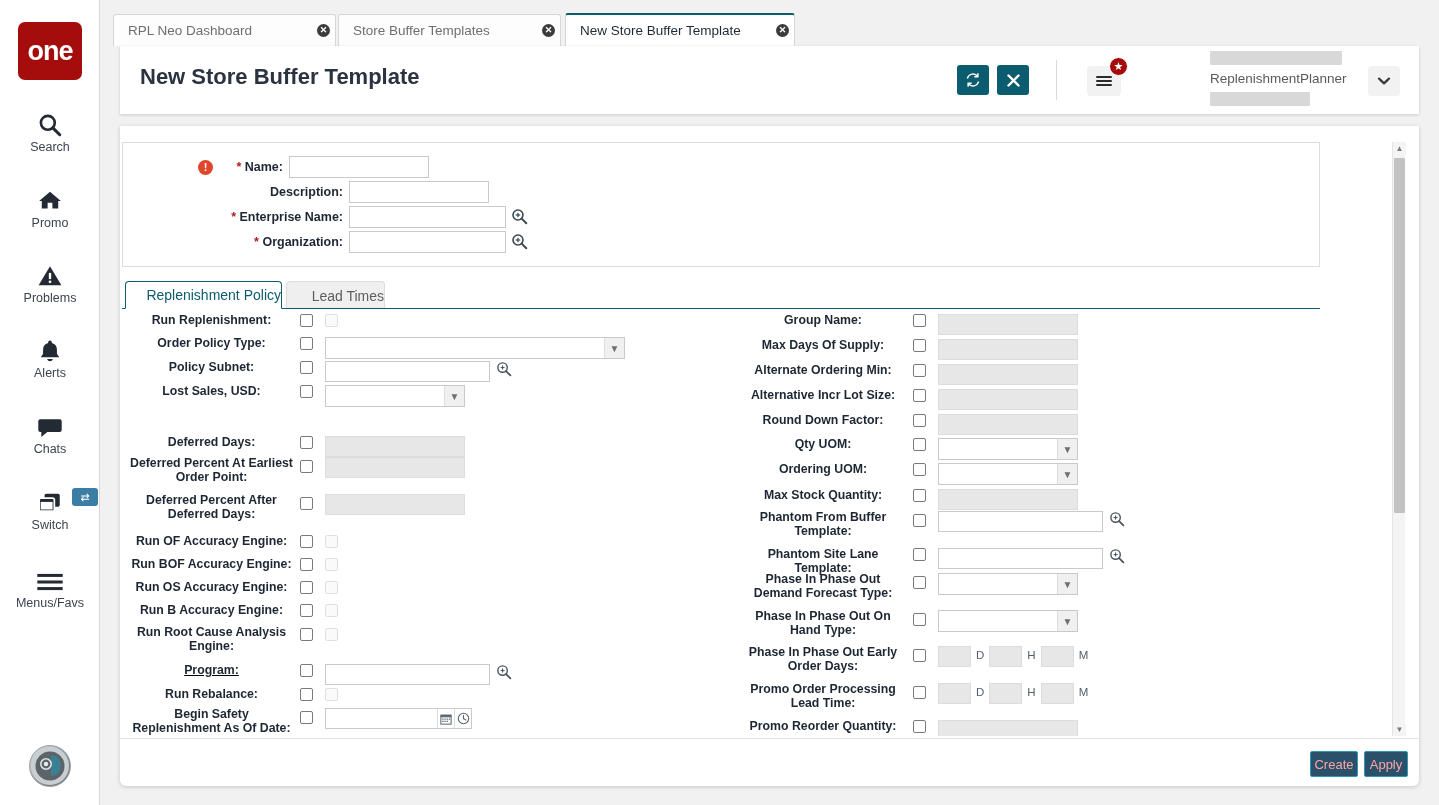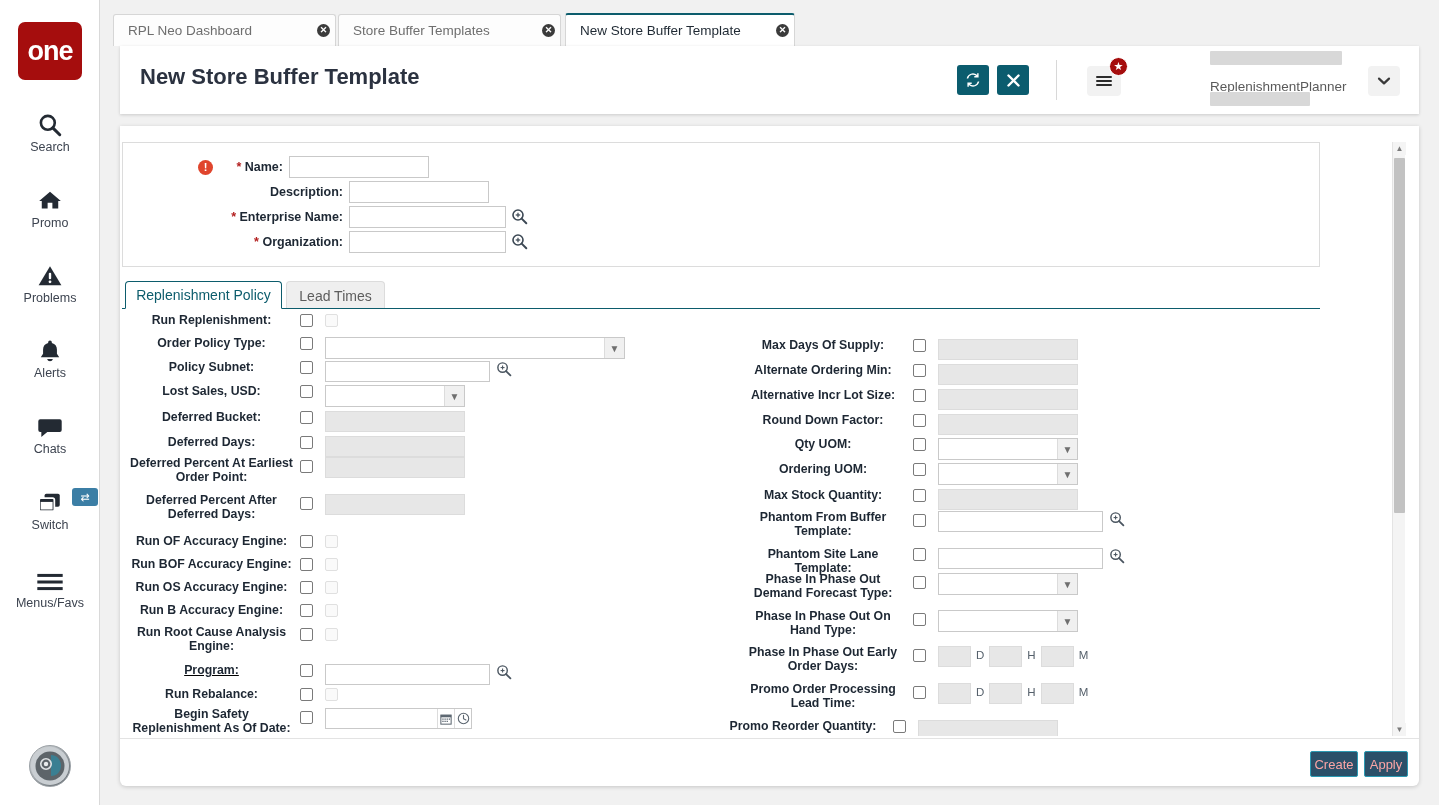--- a/index.html
+++ b/index.html
@@ -157,21 +157,21 @@
   }
   .alert-ico {
     width:15px;height:15px;border-radius:50%;background:#e0452d;color:#fff;
     font-size:11px;font-weight:700;display:flex;align-items:center;justify-content:center;
   }
 
   
   .inner-tabs { position:absolute; left:2px; top:155px; width:1198px; height:28px; }
   .itab {
     position:absolute; top:0; height:28px;
-    display:flex; align-items:center; justify-content:center;
+    display:flex; align-items:center; justify-content:flex-end;
     font-size:14px; cursor:pointer;
     border-radius:4px 4px 0 0;
   }
   .itab.active {
     background:#fff; color:#0c5c6c;
     border:1px solid #0c5c6c; border-bottom:1px solid #fff;
     z-index:2;
   }
   .itab.idle { background:#efefef; color:#5d5d5d; border:1px solid #dcdcdc; border-bottom:none; }
   .tabs-underline { position:absolute; left:2px; top:182px; width:1198px; height:1px; background:#0c5c6c; }
@@ -364,21 +364,21 @@
         <div class="hb-line"></div>
           <div class="hb-line"></div>
           <div class="hb-line"></div>
       </div>
     </div>
     <div class="star-badge" style="left:989px; top:11px;">
       <span>★</span>
     </div>
 
     <div class="redact" style="left:1090px; top:5px; width:132px; height:14px;"></div>
-    <div class="user-name" style="left:1090px; top:25px;margin-top:8px;">ReplenishmentPlanner</div>
+    <div class="user-name" style="left:1090px; top:25px;">ReplenishmentPlanner</div>
     <div class="redact" style="left:1090px; top:46px; width:100px; height:14px;"></div>
 
     <div class="chev-btn" style="left:1248px">
       <svg width="14" height="10" viewBox="0 0 14 10">
         <polyline points="2,2.6 7,7.4 12,2.6" fill="none" stroke="#3a3a3a" stroke-width="2.2" stroke-linecap="round" stroke-linejoin="round"></polyline>
       </svg>
     </div>
   </div>
 
   <div class="bodycard">
@@ -463,25 +463,20 @@
       </div>
 
       <div class="frow" style="left:10px; top:259px;">
         <span class="flabel" style="width:163px;">Lost Sales, USD:</span>
         <span class="cbox" style="margin-left:7px;"></span>
         <span class="sel" style="width:140px; margin-left:12px;">
           <span class="sel-arrow">▼</span>
         </span>
       </div>
 
-      <div class="frow" style="left:10px; top:285px;">
-        <span class="flabel" style="width:163px;">Deferred Bucket:</span>
-        <span class="cbox" style="margin-left:7px;"></span>
-        <span class="inp dis" style="width:140px; margin-left:12px; display:inline-block;"></span>
-      </div>
 
       <div class="frow" style="left:10px; top:310px;">
         <span class="flabel" style="width:163px;">Deferred Days:</span>
         <span class="cbox" style="margin-left:7px;"></span>
         <span class="inp dis" style="width:140px; margin-left:12px; display:inline-block;"></span>
       </div>
 
       <div class="frow" style="left:10px; top:331px;">
         <span class="flabel" style="width:163px;">Deferred Percent At Earliest Order Point:</span>
         <span class="cbox" style="margin-left:7px; margin-top:3px;"></span>
@@ -565,20 +560,25 @@
           </span>
           <span style="width:17px;height:19px;border-left:1px solid #dcdcdc;display:flex;align-items:center;justify-content:center;">
             <svg width="13" height="13" viewBox="0 0 14 14">
                 <circle cx="7" cy="7" r="5.6" fill="none" stroke="#5c6670" stroke-width="1.2"></circle>
                 <polyline points="7,3.6 7,7.2 9.6,8.6" fill="none" stroke="#5c6670" stroke-width="1.2" stroke-linecap="round"></polyline>
               </svg>
           </span>
         </span>
       </div>
 
+      <div class="frow" style="left:620px; top:188px;">
+        <span class="flabel" style="width:166px;">Group Name:</span>
+        <span class="cbox" style="margin-left:7px;"></span>
+        <span class="inp dis" style="width:140px; margin-left:12px; display:inline-block;"></span>
+      </div>
 
       <div class="frow" style="left:620px; top:213px;">
         <span class="flabel" style="width:166px;">Max Days Of Supply:</span>
         <span class="cbox" style="margin-left:7px;"></span>
         <span class="inp dis" style="width:140px; margin-left:12px; display:inline-block;"></span>
       </div>
 
       <div class="frow" style="left:620px; top:238px;">
         <span class="flabel" style="width:166px;">Alternate Ordering Min:</span>
         <span class="cbox" style="margin-left:7px;"></span>
@@ -678,21 +678,21 @@
         <span class="flabel" style="width:166px;">Promo Order Processing Lead Time:</span>
         <span class="cbox" style="margin-left:7px; margin-top:3px;"></span>
         <span class="inp dis" style="width:33px; margin-left:12px; display:inline-block;"></span>
         <span class="dhm" style="margin-left:5px; margin-top:3px;">D</span>
         <span class="inp dis" style="width:33px; margin-left:5px; display:inline-block;"></span>
         <span class="dhm" style="margin-left:5px; margin-top:3px;">H</span>
         <span class="inp dis" style="width:33px; margin-left:5px; display:inline-block;"></span>
         <span class="dhm" style="margin-left:5px; margin-top:3px;">M</span>
       </div>
 
-      <div class="frow" style="left:600px; top:594px;">
+      <div class="frow" style="left:620px; top:594px;">
         <span class="flabel" style="width:166px;">Promo Reorder Quantity:</span>
         <span class="cbox" style="margin-left:7px;"></span>
         <span class="inp dis" style="width:140px; margin-left:12px; display:inline-block;"></span>
       </div>
 
     </div>
 
     <div class="vscroll">
       <div class="vs-arrow" style="top:0;">▲</div>
       <div class="vs-thumb"></div>

